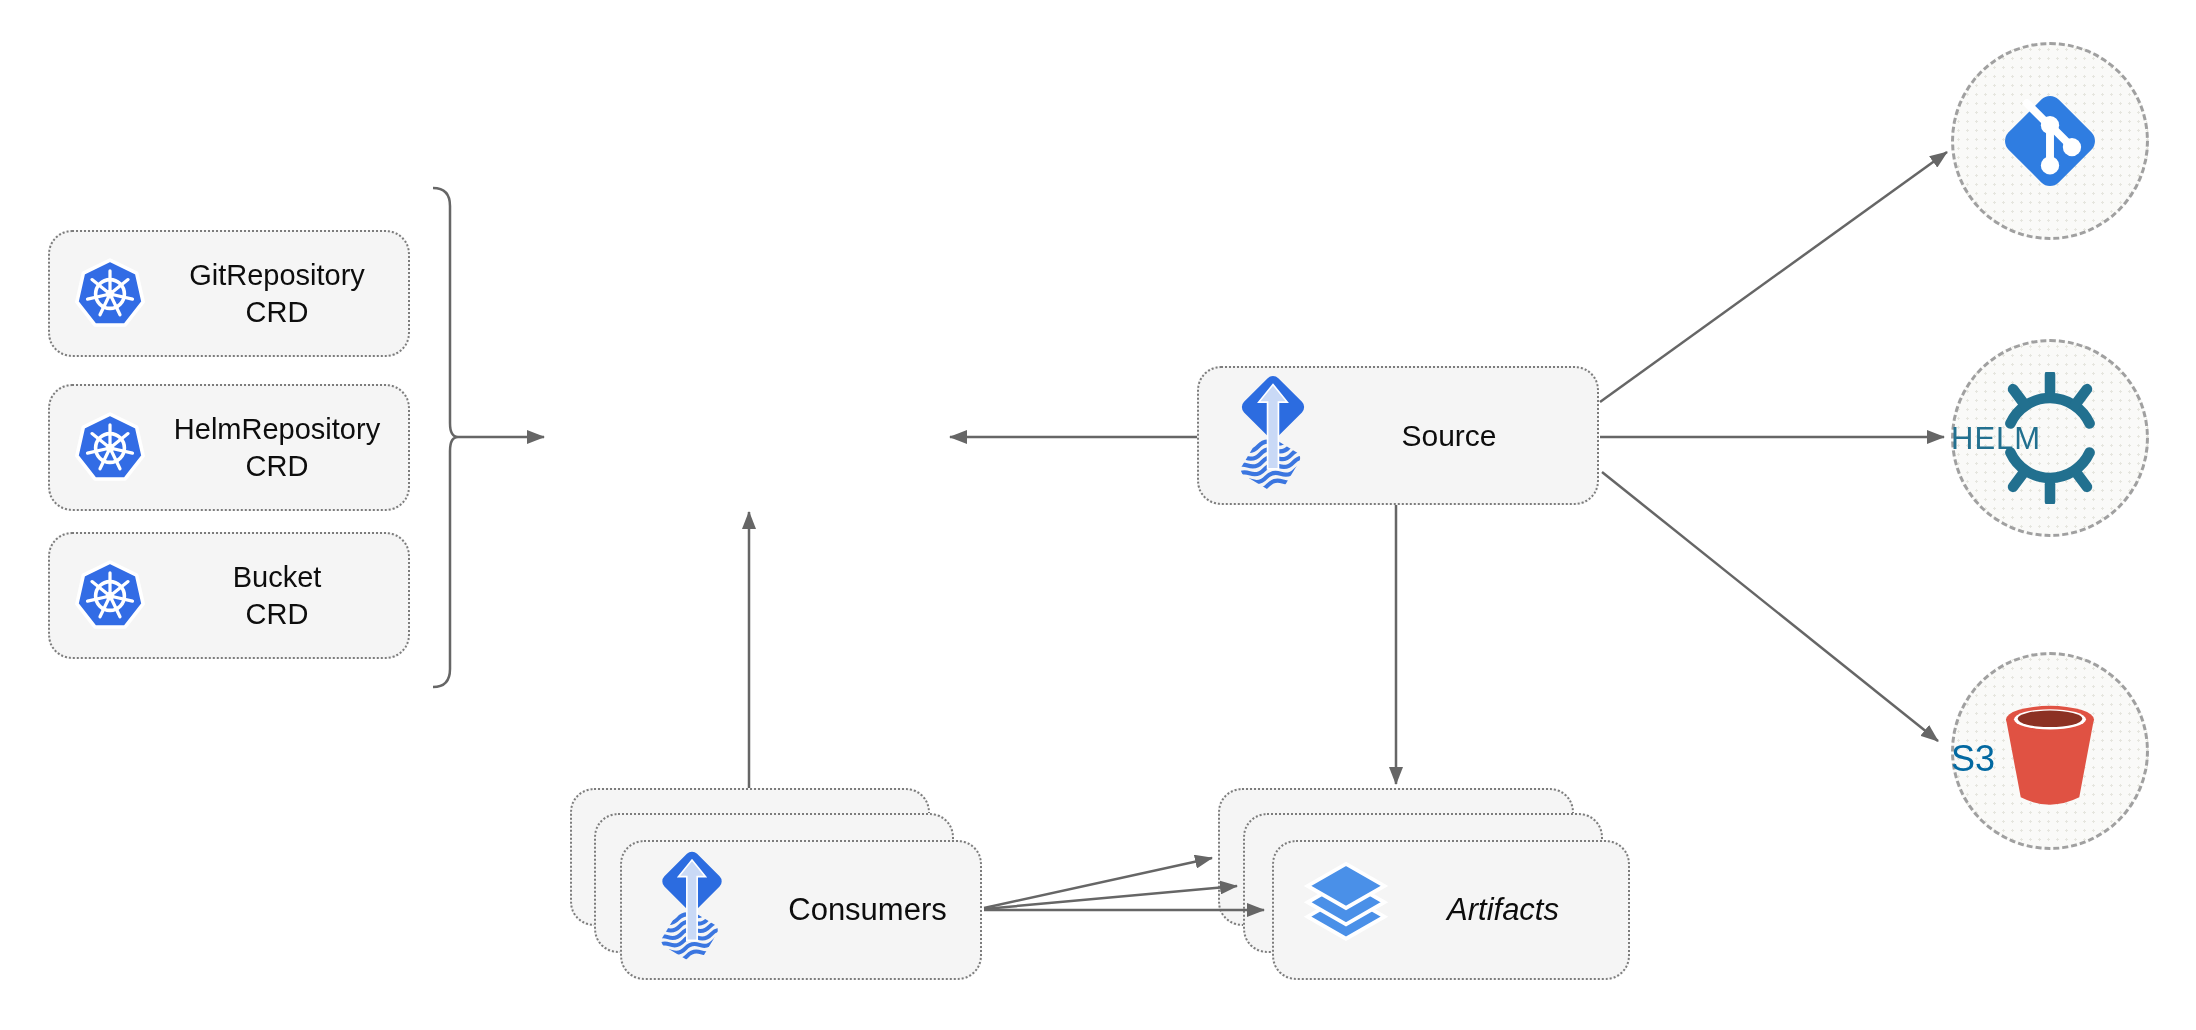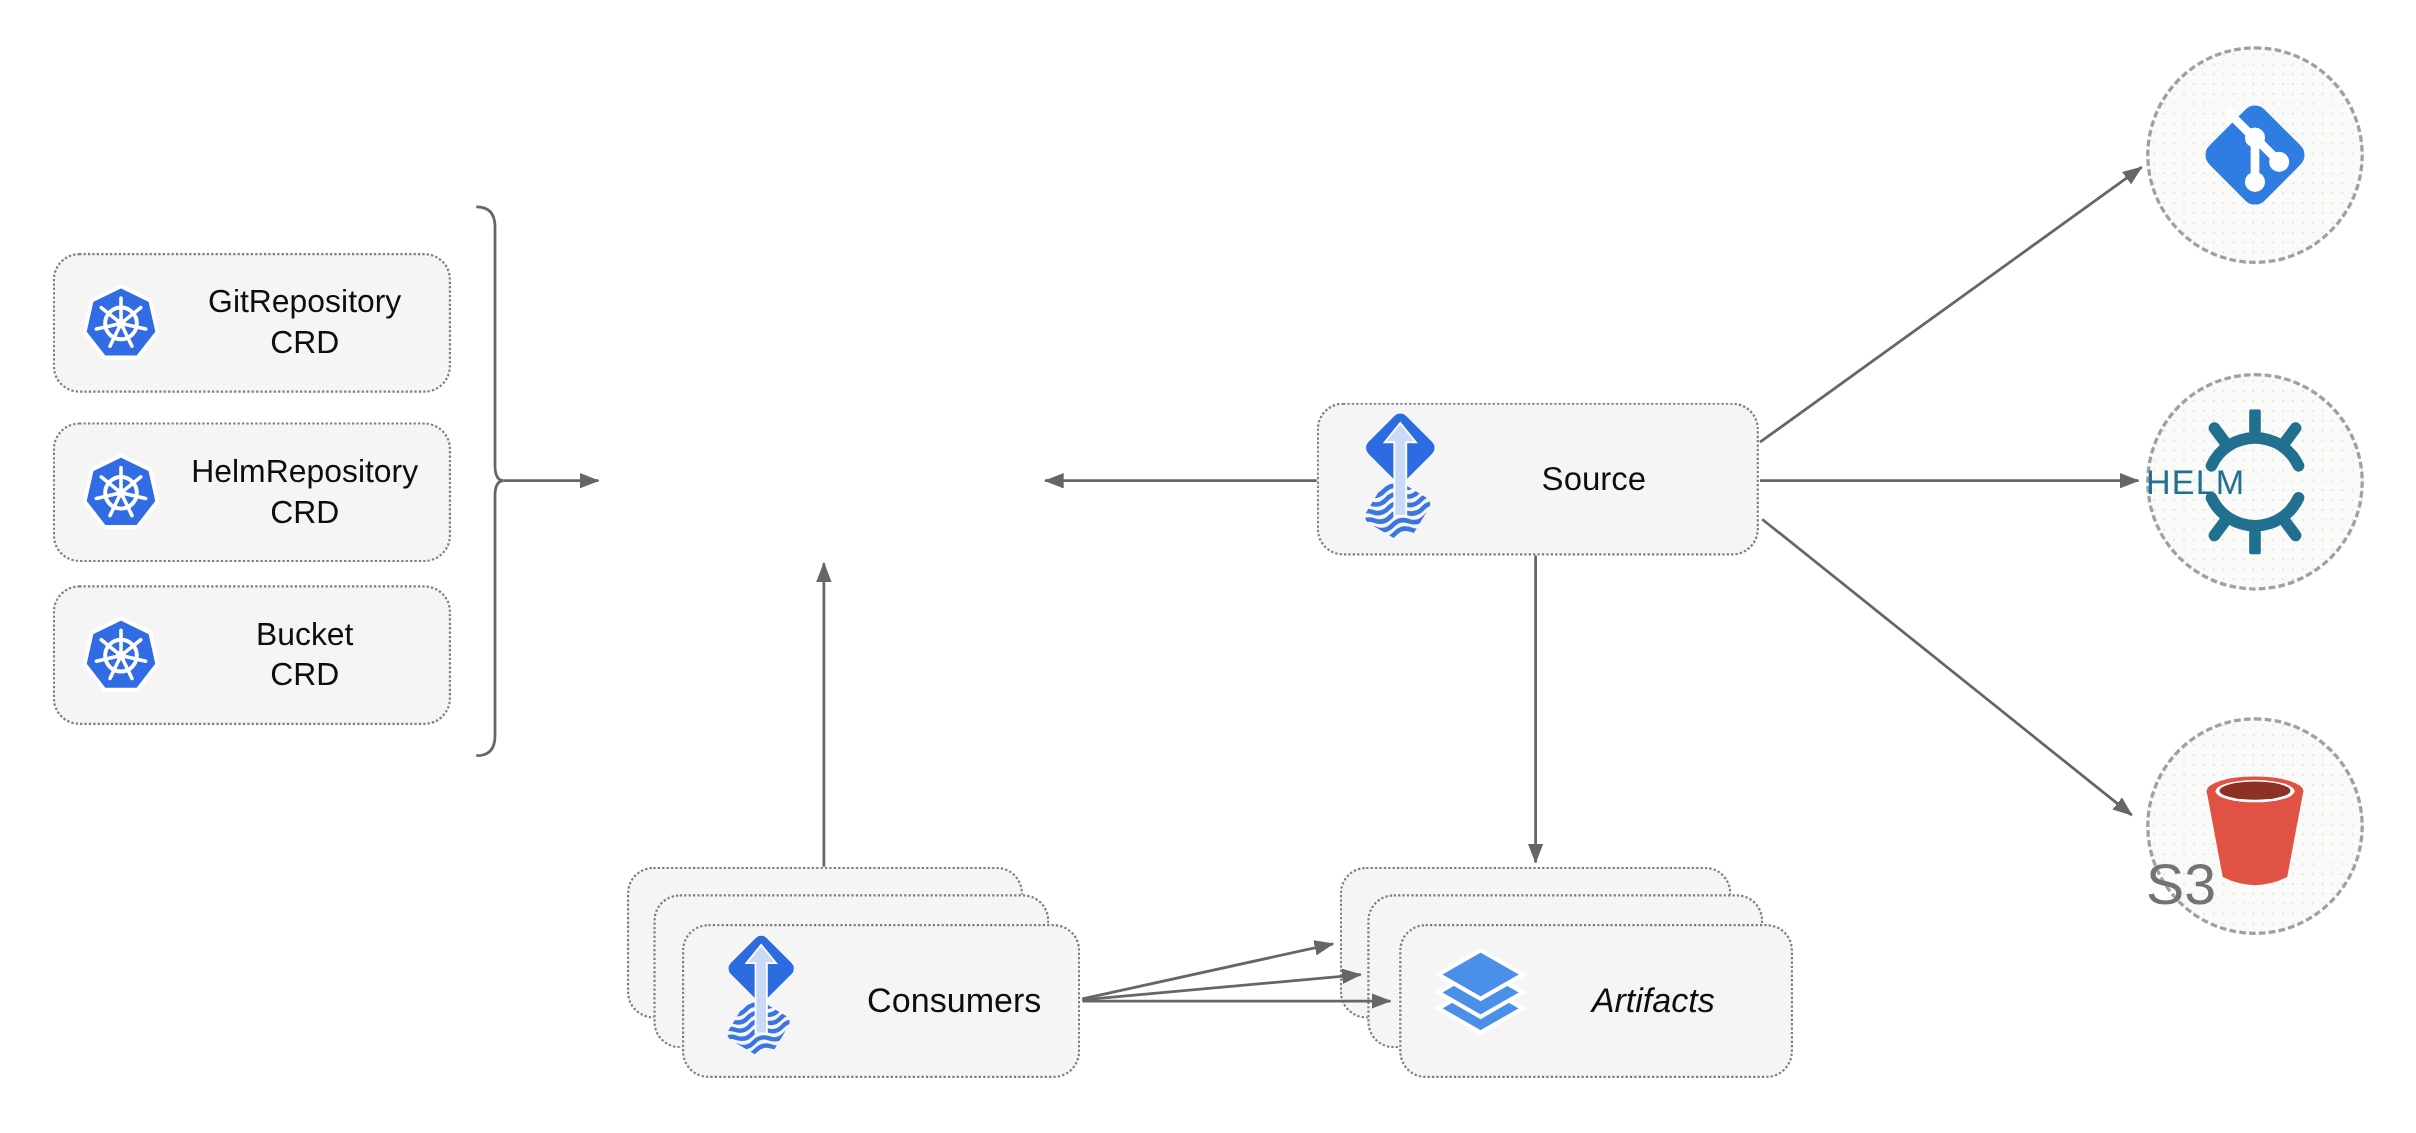--- a/index.html
+++ b/index.html
@@ -43,21 +43,21 @@
       border:3px dashed #a0a0a0;box-sizing:border-box;background-color:#fafaf8;
       background-image:radial-gradient(#e6e6df 1.2px,transparent 1.3px);
       background-size:9px 9px;z-index:2;display:flex;align-items:center;
       justify-content:center;}
   .circlenode svg{display:block;}
 
   .overlaytext{position:absolute;z-index:4;text-align:left;
                font-weight:normal;pointer-events:none;}
   .helmtext{left:1951px;top:421px;width:198px;font-size:31px;color:#22708f;
             letter-spacing:1px;}
-  .s3text{left:1951px;top:738px;width:198px;font-size:52px;color:#737373;margin-top:37px;}
+  .s3text{left:1951px;top:738px;width:198px;font-size:36px;color:#0369a1;}
 
   .hiddendefs{position:absolute;width:0;height:0;overflow:hidden;}
 </style>
 </head>
 <body>
 
 <svg class="hiddendefs" aria-hidden="true">
   <defs>
     <symbol id="sym-k8s" viewBox="0 0 100 100">
       <polygon points="50,3 87,21 96,61 71,93 29,93 4,61 13,21" fill="#326ce5" stroke="#ffffff" stroke-width="5" stroke-linejoin="round"></polygon>

